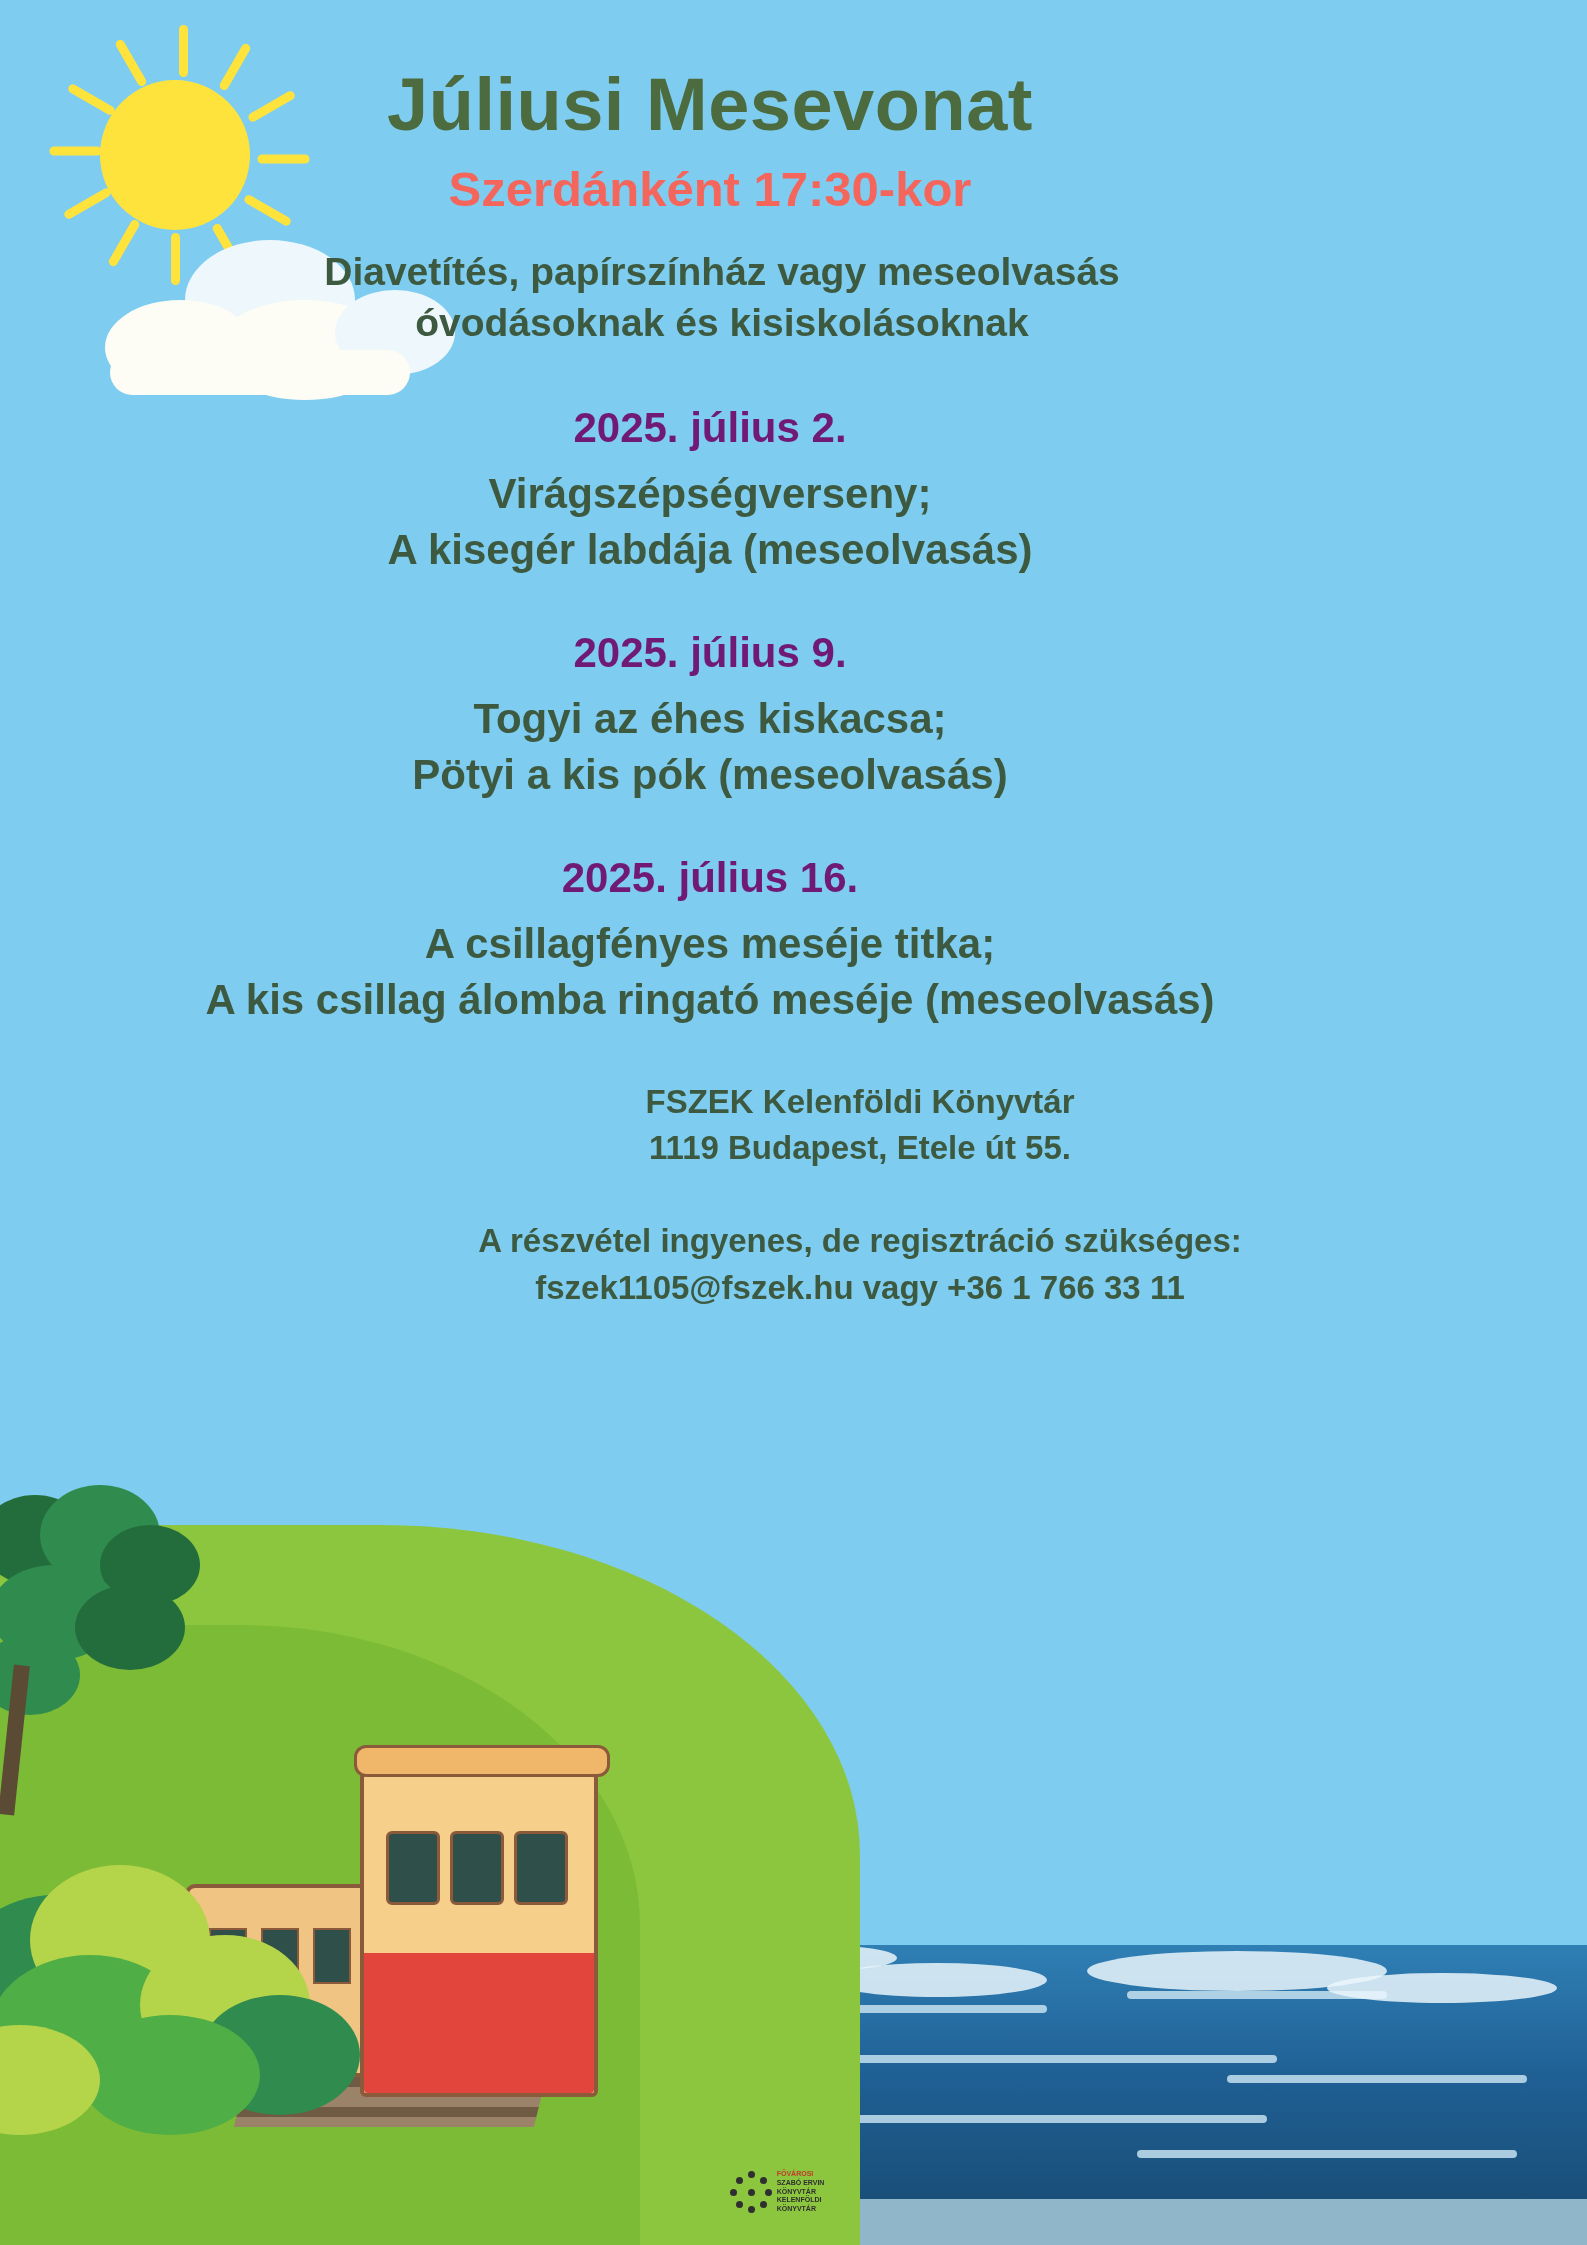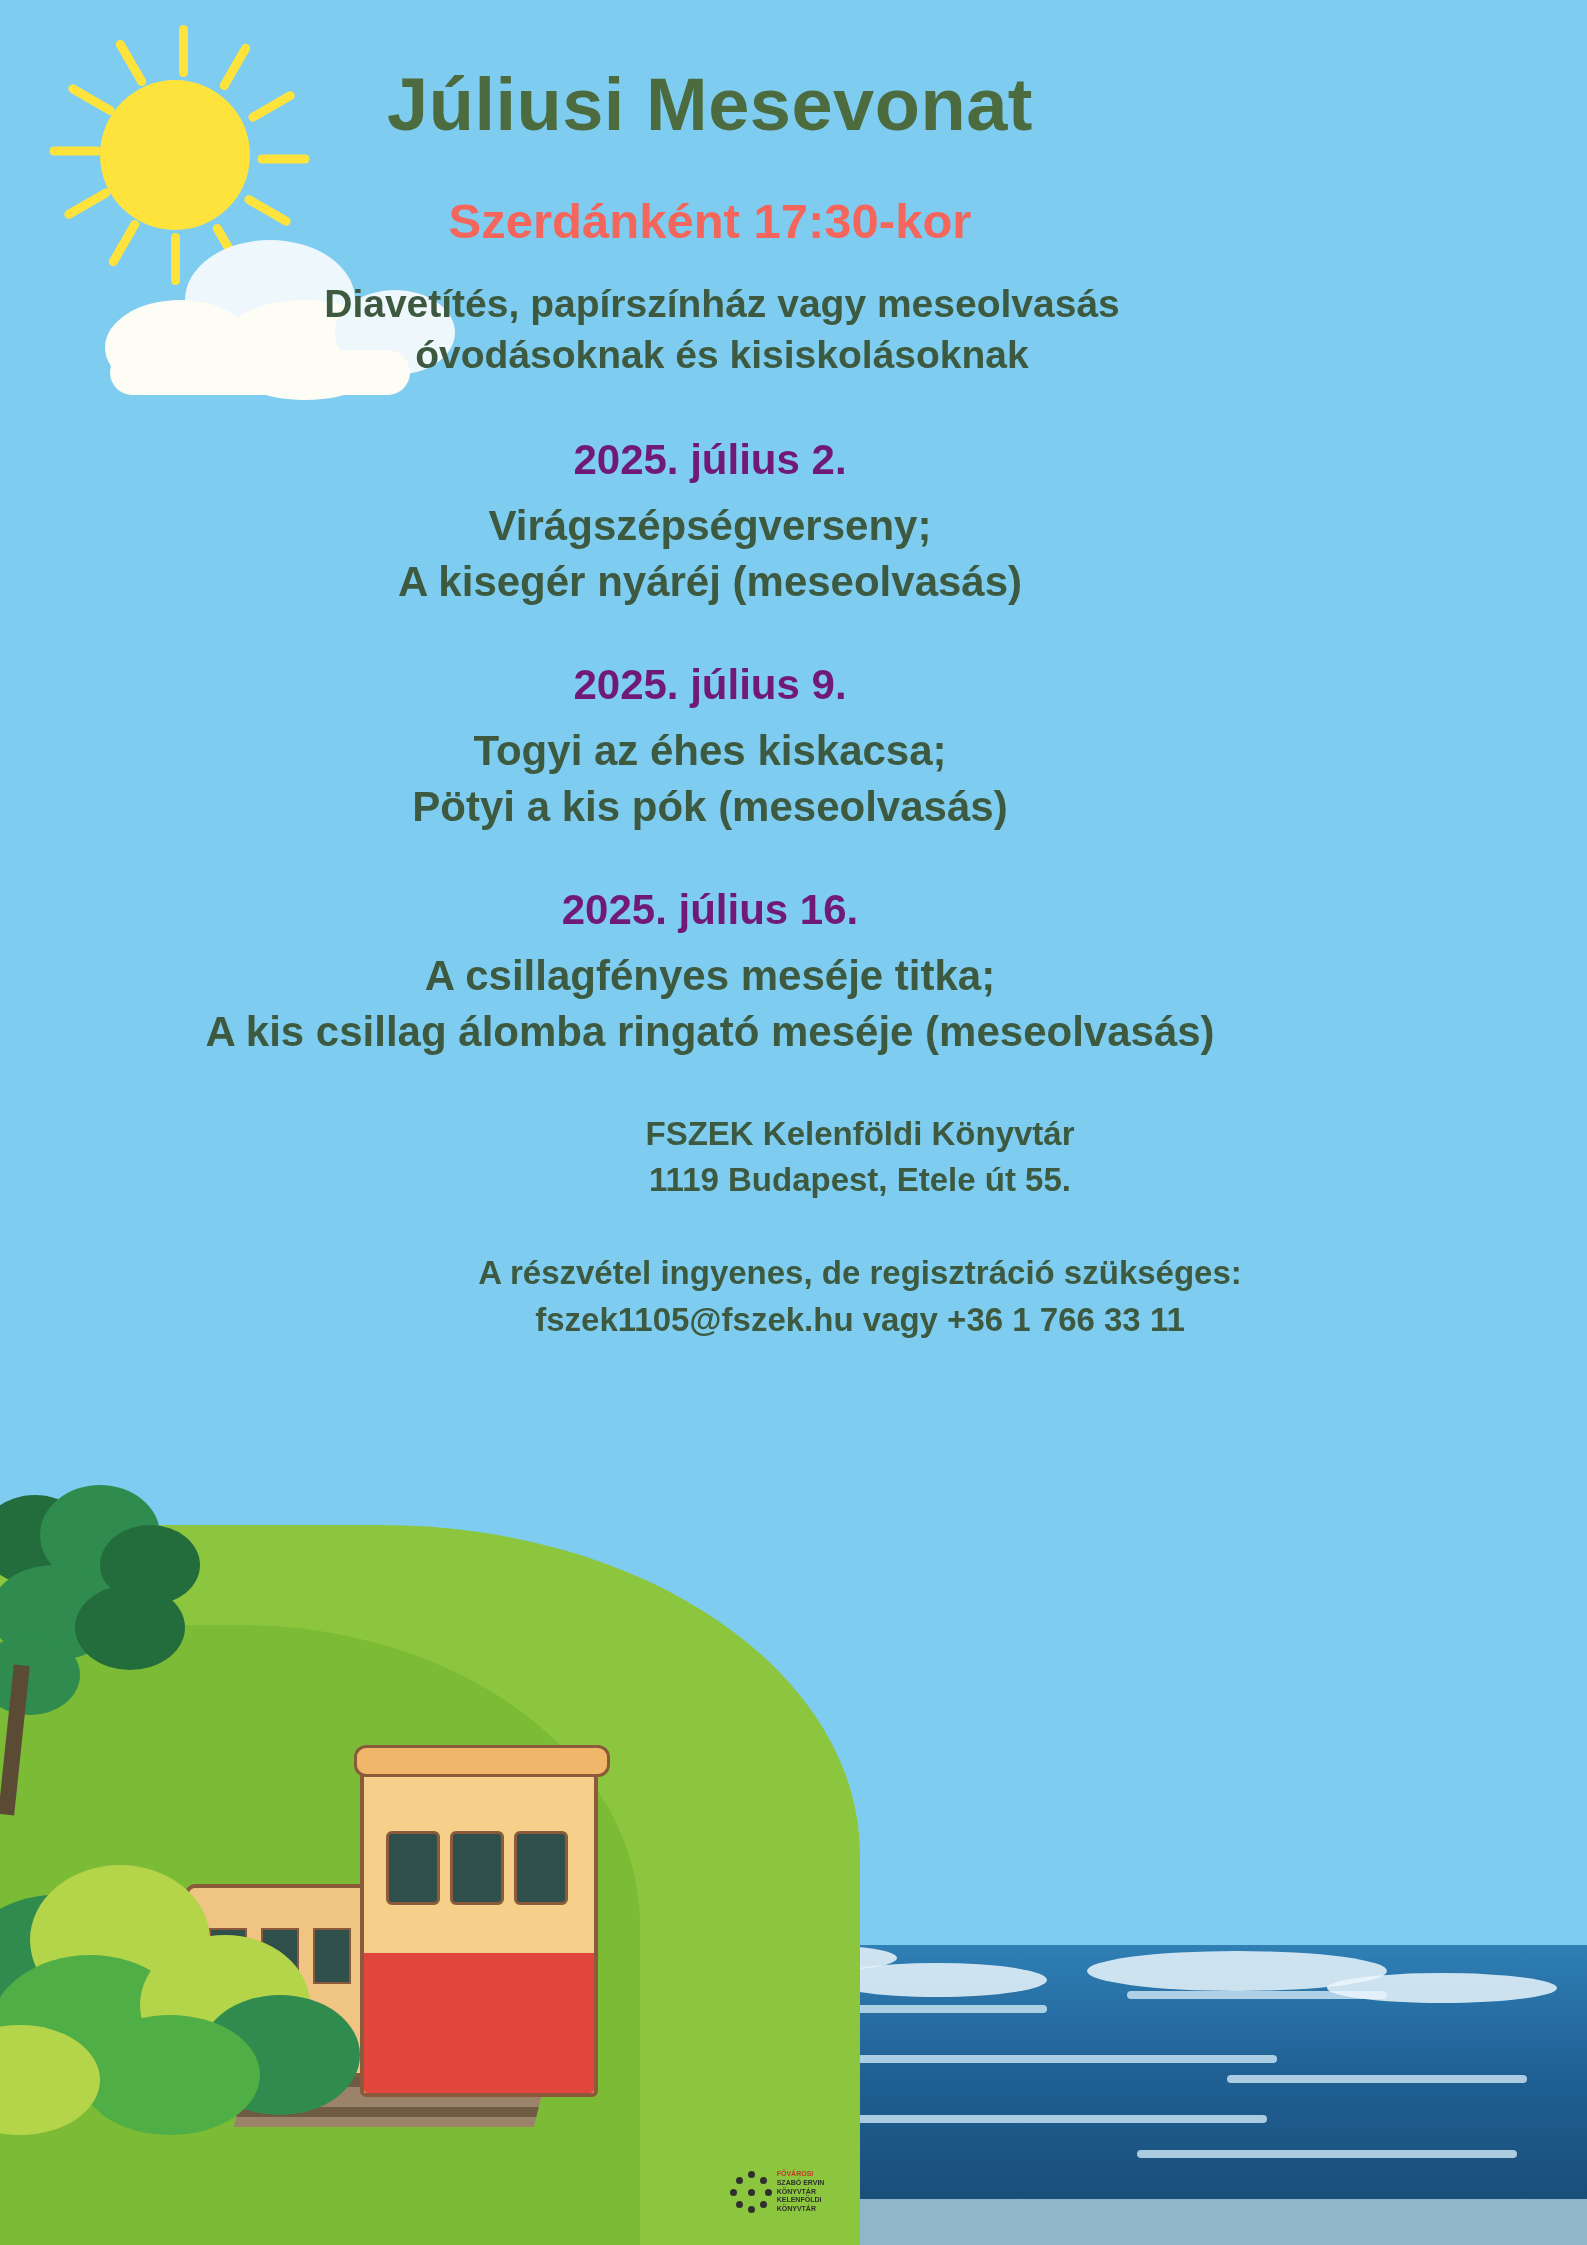--- a/index.html
+++ b/index.html
@@ -77,21 +77,21 @@
     text-align: center;
   }
   .title {
     margin-top: 62px;
     font-size: 74px;
     font-weight: bold;
     color: #4c6b3f;
     letter-spacing: 0.5px;
   }
   .subtitle {
-    margin-top: 46px;
+    margin-top: 14px;
     font-size: 49px;
     font-weight: bold;
     color: #f4665c;
   }
   .lead {
     margin-top: 30px;
     font-size: 39px;
     font-weight: bold;
     color: #3d5a41;
     line-height: 1.30;
@@ -356,21 +356,21 @@
     <div class="lead">
       <div>Diavetítés, papírszínház vagy meseolvasás</div>
       <div>óvodásoknak és kisiskolásoknak</div>
     </div>
 
     <div class="events">
 
       <div class="event">
         <div class="event-date">2025. július 2.</div>
         <div class="event-line">Virágszépségverseny;</div>
-        <div class="event-line">A kisegér nyáréj (meseolvasás)</div>
+        <div class="event-line">A kisegér labdája (meseolvasás)</div>
       </div>
 
       <div class="event">
         <div class="event-date">2025. július 9.</div>
         <div class="event-line">Togyi az éhes kiskacsa;</div>
         <div class="event-line">Pötyi a kis pók (meseolvasás)</div>
       </div>
 
       <div class="event">
         <div class="event-date">2025. július 16.</div>

